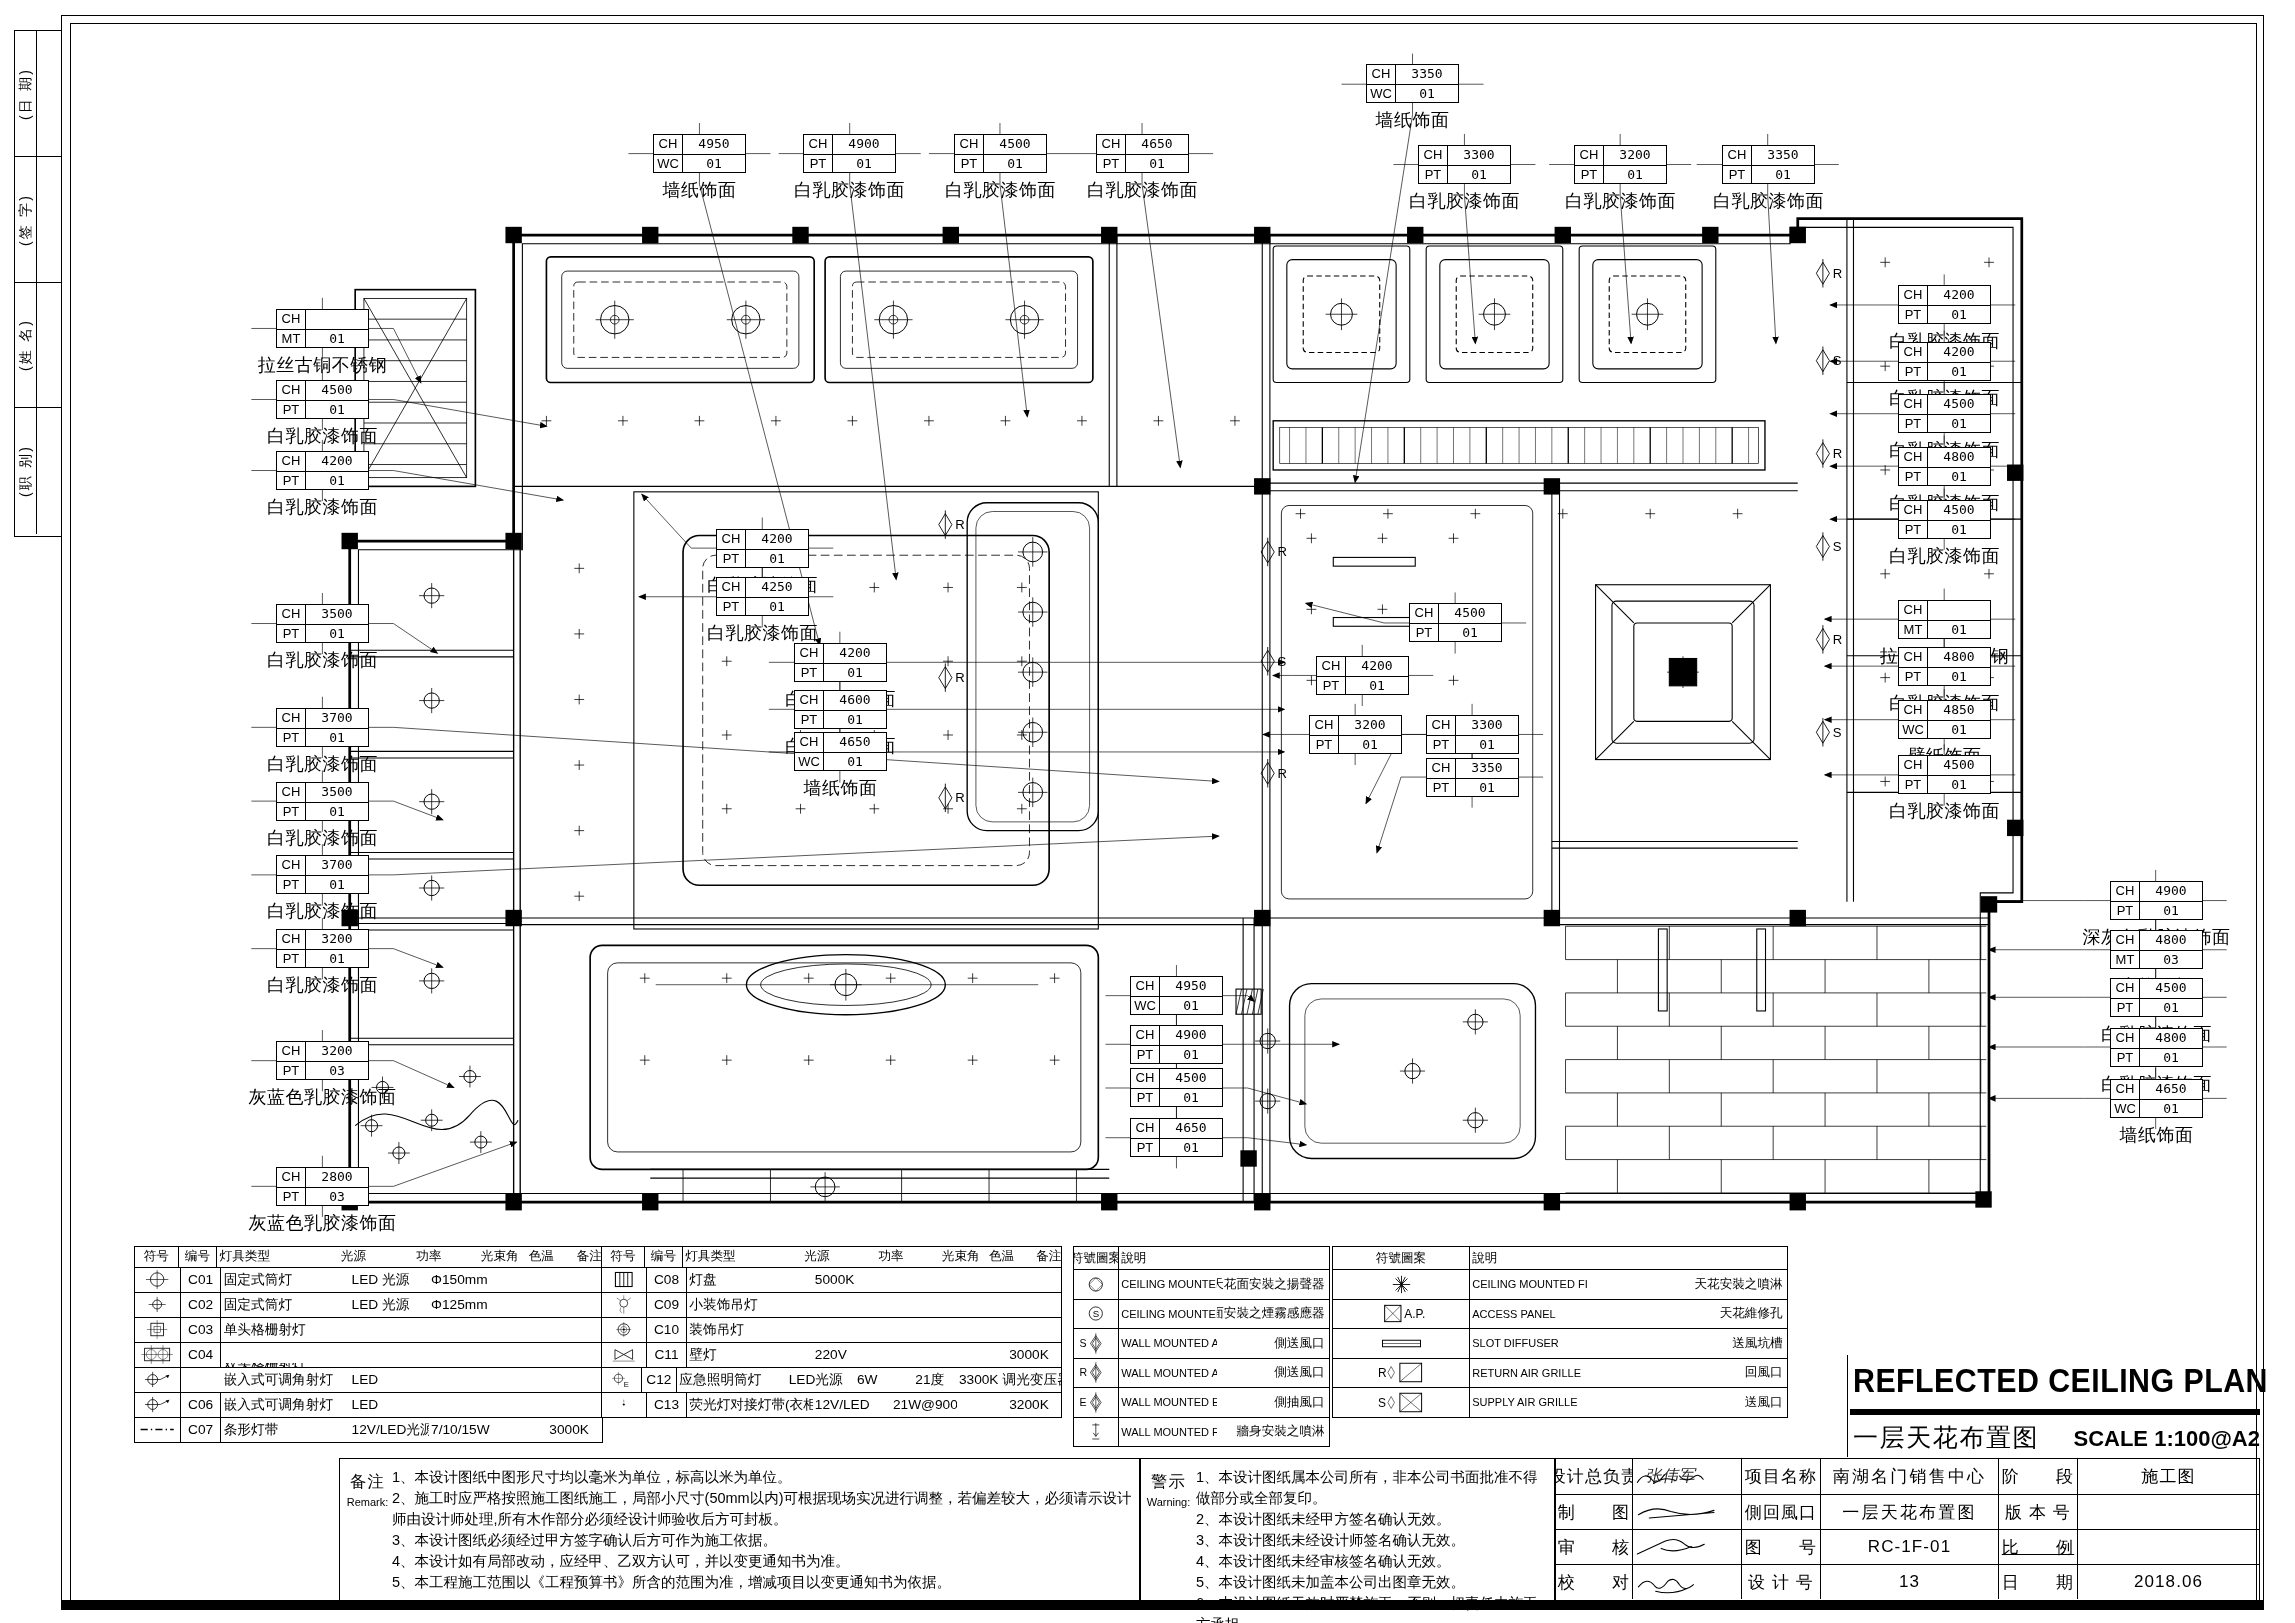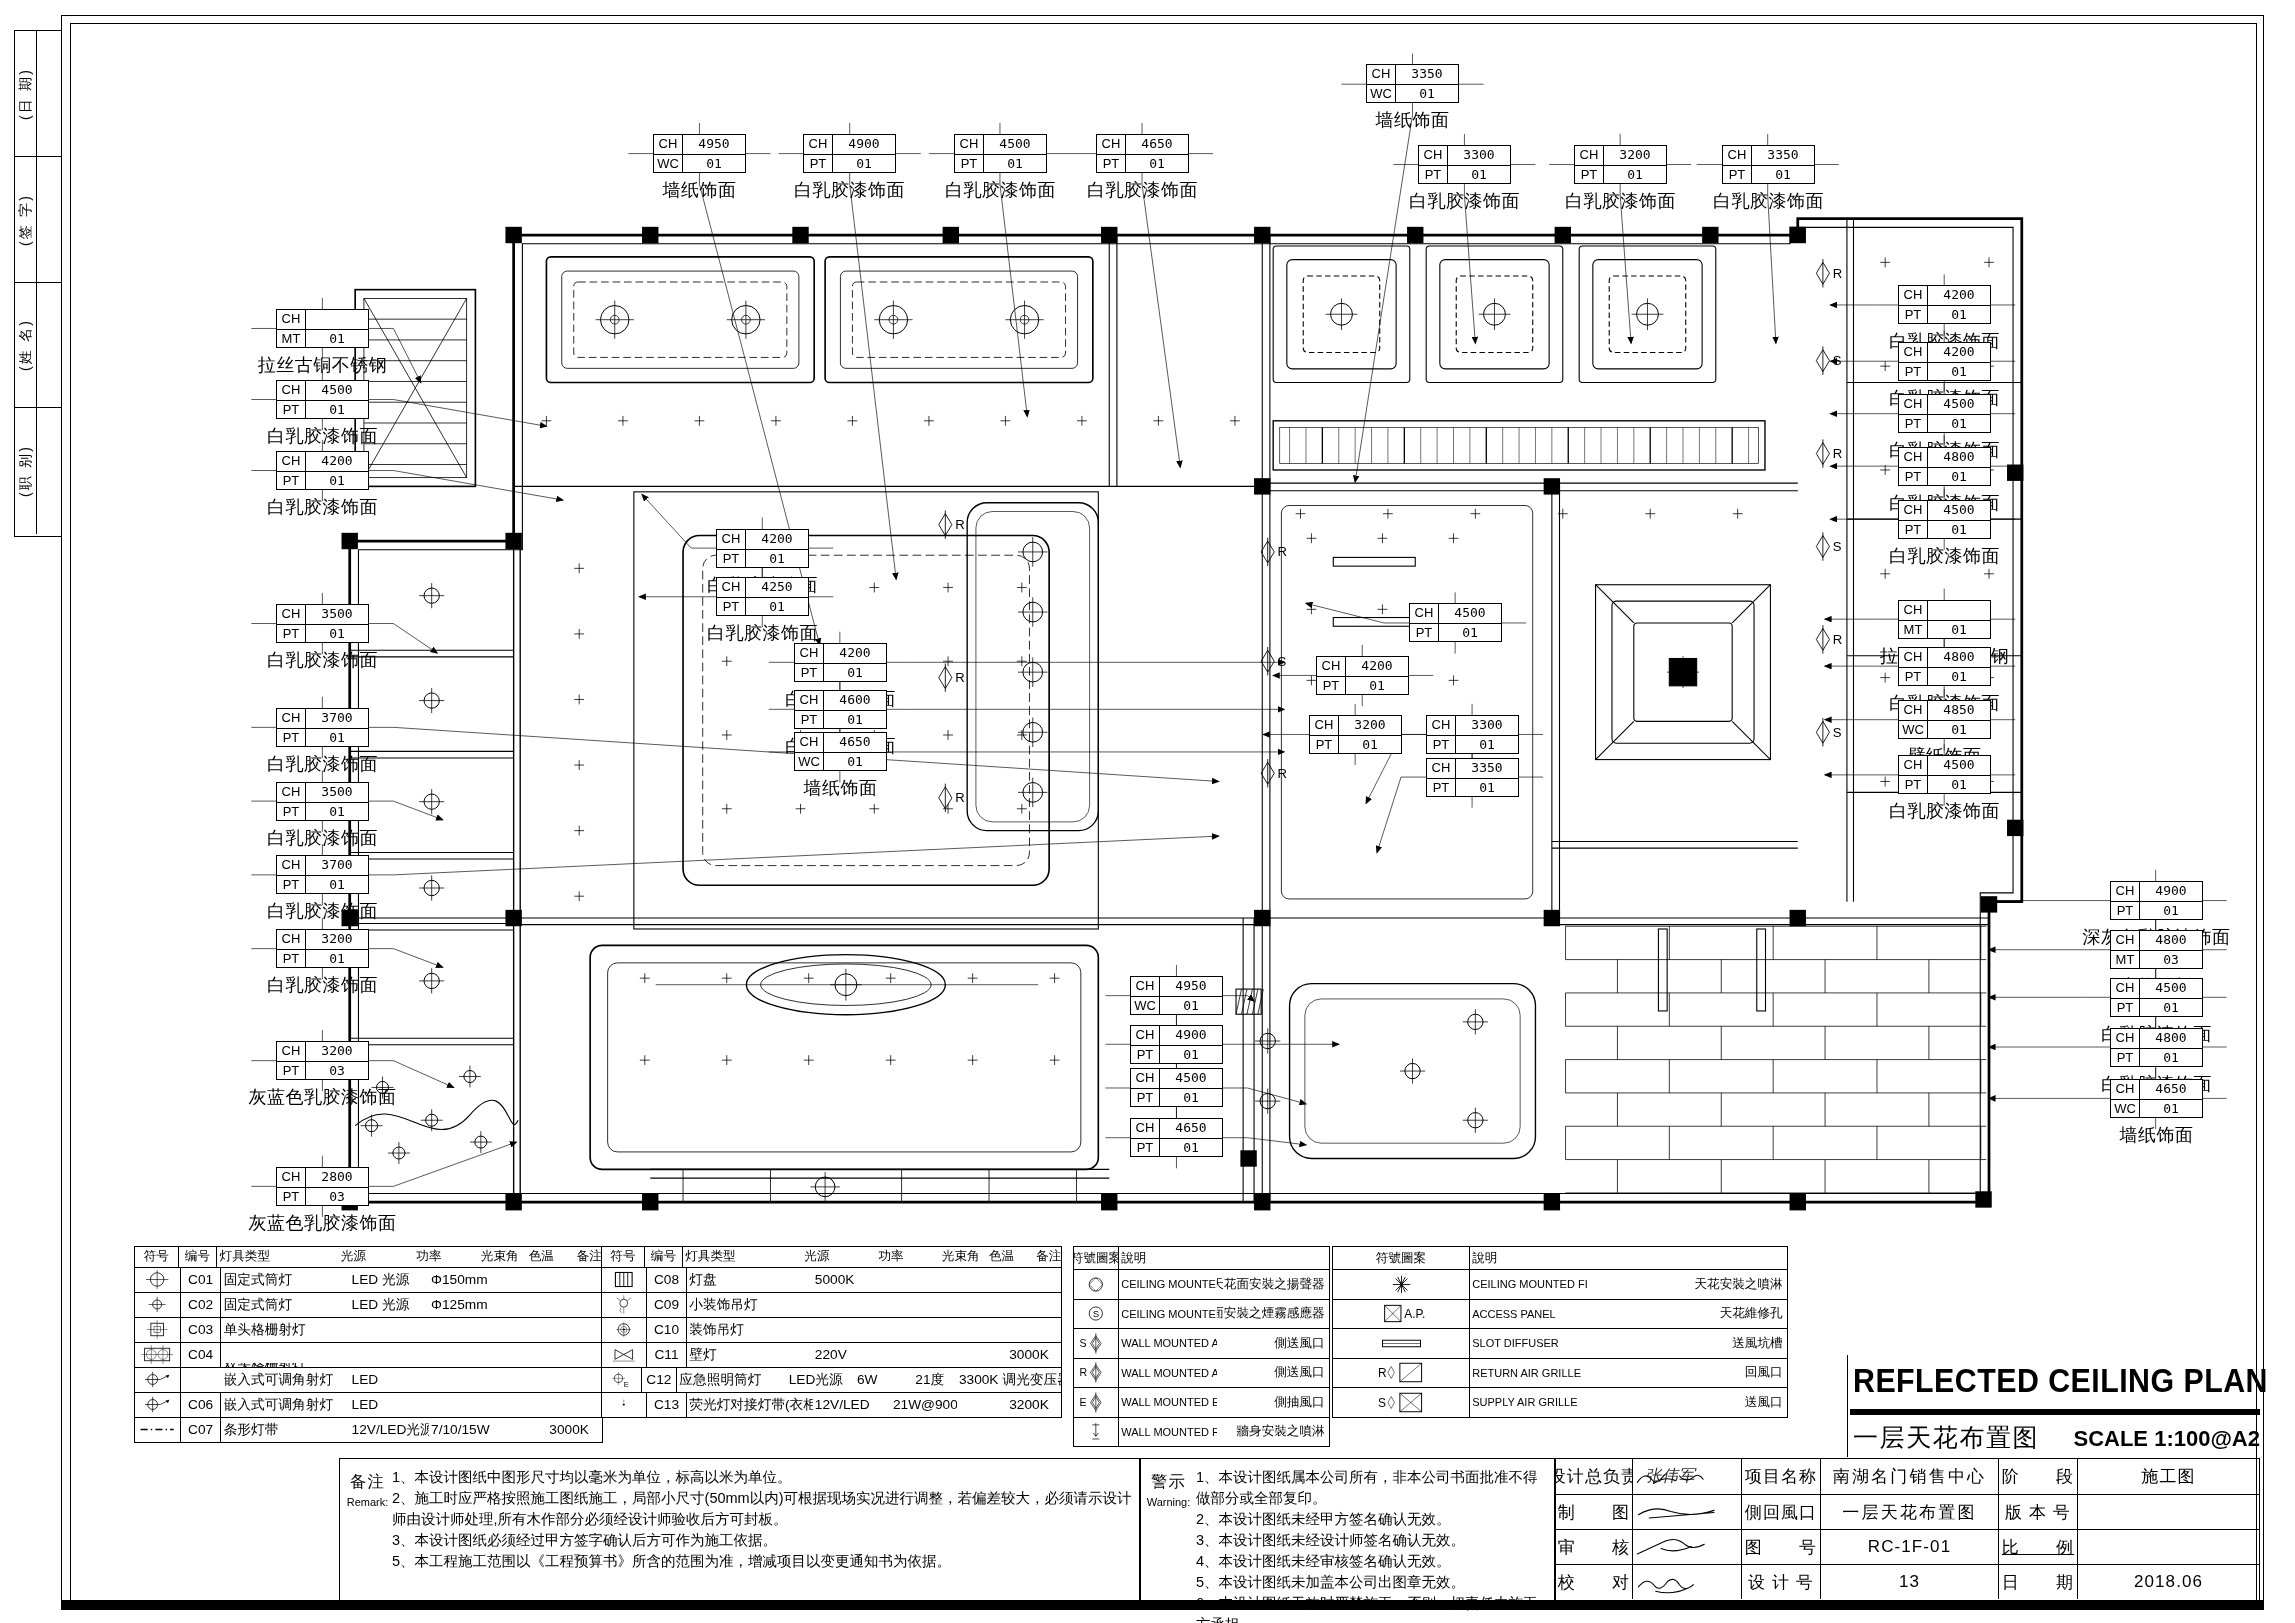--- a/index.html
+++ b/index.html
@@ -1507,20 +1507,21 @@
 
   <div class="noteblock" id="noteblock" style="left:339px;top:1458px;width:801px;height:144px">
     <div class="notelab">
       <div class="cn">备注</div>
       <div class="en">Remark:</div>
     </div>
     <div class="noteitems" id="noteitems">
         <div>1、本设计图纸中图形尺寸均以毫米为单位，标高以米为单位。</div>
         <div>2、施工时应严格按照施工图纸施工，局部小尺寸(50mm以内)可根据现场实况进行调整，若偏差较大，必须请示设计师由设计师处理,所有木作部分必须经设计师验收后方可封板。</div>
         <div>3、本设计图纸必须经过甲方签字确认后方可作为施工依据。</div>
+        <div>4、本设计如有局部改动，应经甲、乙双方认可，并以变更通知书为准。</div>
         <div>5、本工程施工范围以《工程预算书》所含的范围为准，增减项目以变更通知书为依据。</div>
       </div>
   </div>
   <div class="noteblock" id="warnblock" style="left:1140px;top:1458px;width:415px;height:144px">
     <div class="notelab">
       <div class="cn">警示</div>
       <div class="en">Warning:</div>
     </div>
     <div class="noteitems" id="warnitems" style="left:55px">
         <div>1、本设计图纸属本公司所有，非本公司书面批准不得做部分或全部复印。</div>

